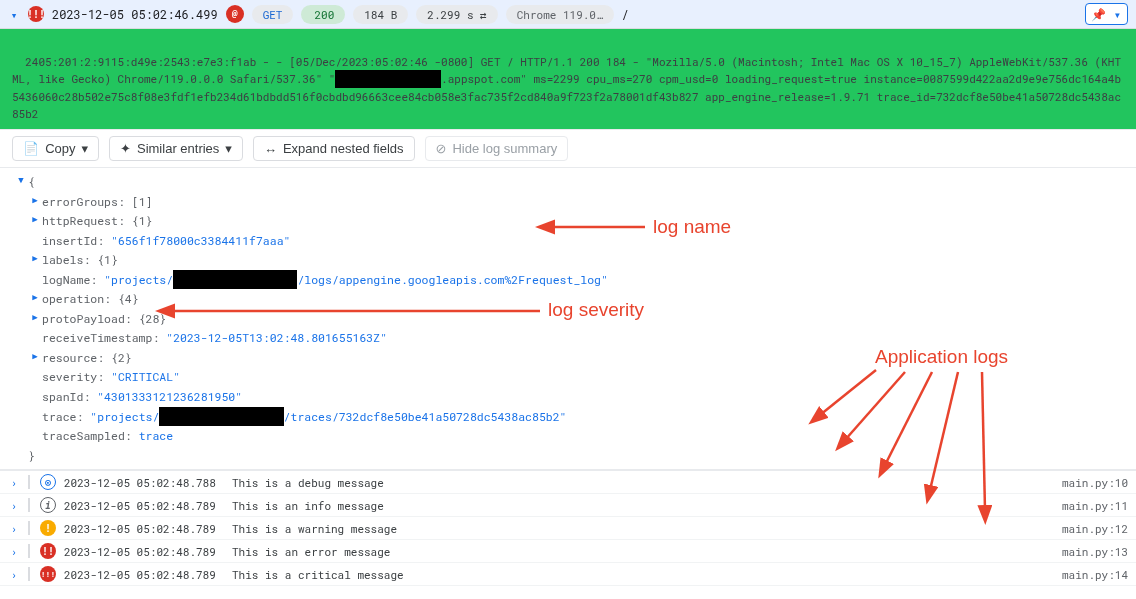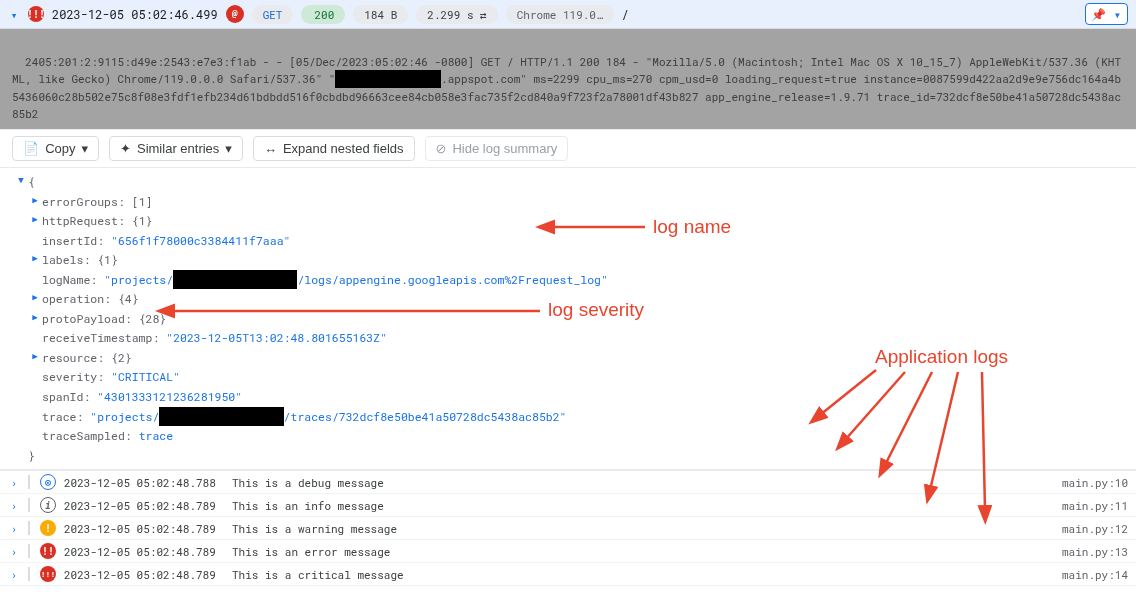--- a/index.html
+++ b/index.html
@@ -53,21 +53,21 @@
     padding: 2px 6px;
     display: flex;
     color: #1a73e8;
     background: #fff;
   }
   .rawtext {
     padding: 6px 12px;
     font-size: 11px;
     line-height: 1.6;
     color: #3c4043;
-    background: #a3a3a3;
+    background: #22c55e;
     border-bottom: 1px solid #e8eaed;
     word-break: break-all;
     white-space: pre-wrap;
   }
   .redact { background: #000; color: #000; display: inline-block; }
   .toolbar {
     display: flex;
     gap: 10px;
     padding: 6px 12px;
     border-bottom: 1px solid #e8eaed;

